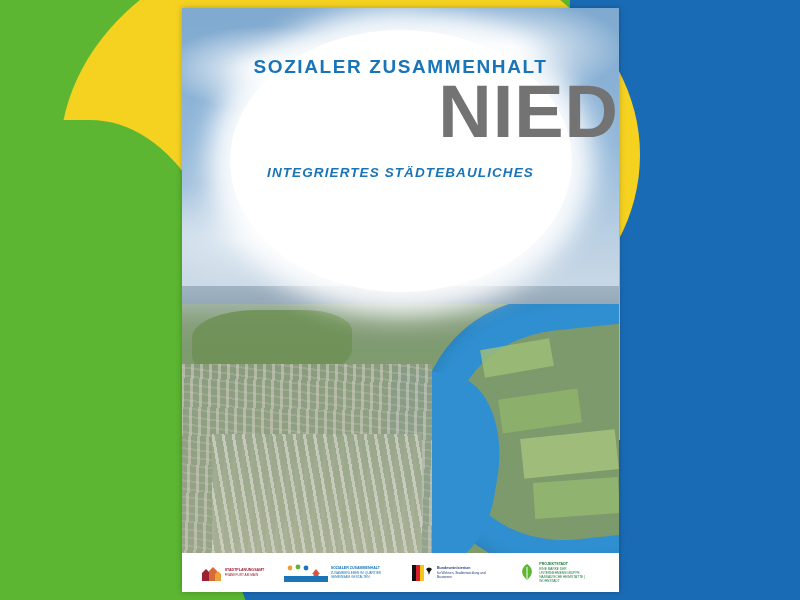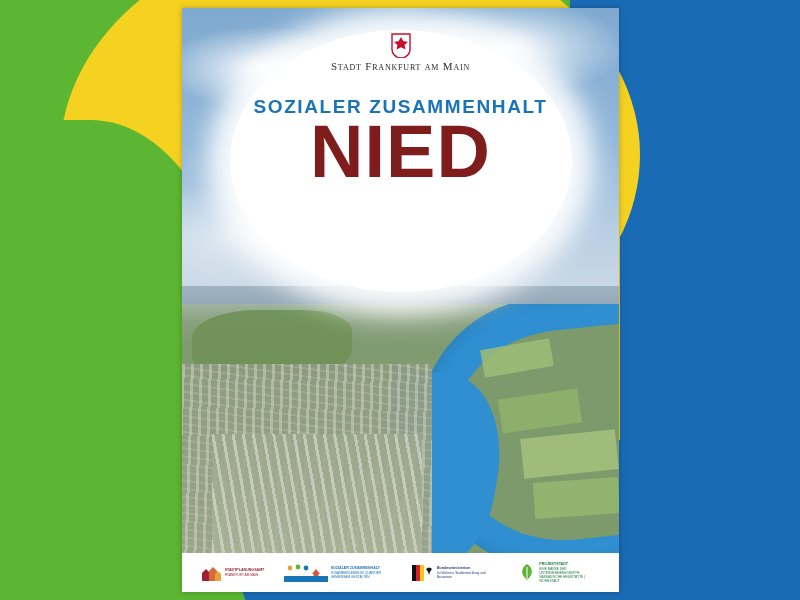--- a/index.html
+++ b/index.html
@@ -248,22 +248,23 @@
     font-size: 19px;
     font-weight: bold;
     letter-spacing: 1.6px;
     color: #1a74b8;
   }
   .maintitle {
     margin-top: -4px;
     font-size: 74px;
     font-weight: bold;
     letter-spacing: 1px;
-    color: #7f1d1d;
+    color: #737373;
     line-height: 1.02;
+    text-align: right;
   }
   .subtitle {
     margin-top: 14px;
     font-size: 13.5px;
     font-style: italic;
     font-weight: bold;
     letter-spacing: 1.1px;
     color: #1a74b8;
     line-height: 1.55;
   }
@@ -340,29 +341,23 @@
         <div class="urban2"></div>
         <div class="field" style="left:318px;top:90px;width:80px;height:34px;transform:rotate(-8deg);"></div>
         <div class="field" style="left:340px;top:130px;width:95px;height:40px;transform:rotate(-6deg);background:#a7c27c;"></div>
         <div class="field" style="left:352px;top:176px;width:85px;height:36px;transform:rotate(-4deg);background:#94b870;"></div>
         <div class="field" style="left:300px;top:40px;width:70px;height:28px;transform:rotate(-10deg);background:#9dbd77;"></div>
       </div>
 
       <div class="title-circle"></div>
 
       <div class="title-block">
-        <div class="crest-row">
-          <svg class="crest" viewBox="0 0 22 26">
-            <path d="M2 2 h18 v14 a9 9 0 0 1 -9 10 a9 9 0 0 1 -9 -10 z" fill="#ffffff" stroke="#c8102e" stroke-width="1.4"></path>
-            <path d="M11 5 l2.4 4.2 l4.6 .6 l-3.4 3.2 l.9 4.6 l-4.5 -2.3 l-4.5 2.3 l.9 -4.6 l-3.4 -3.2 l4.6 -.6 z" fill="#c8102e"></path>
-          </svg>
-          <div class="crest-text">Stadt Frankfurt am Main</div>
-        </div>
         <div class="kicker">SOZIALER ZUSAMMENHALT</div>
         <div class="maintitle">NIED</div>
+        <div class="subtitle">INTEGRIERTES STÄDTEBAULICHES</div>
       </div>
     </div>
 
     <div class="logo-strip">
 
       <div class="logo logo-1">
         <svg class="mark" width="22" height="20" viewBox="0 0 22 20">
           <path d="M2 18 L2 10 L6 6 L10 10 L10 18 Z" fill="#9b2235"></path>
           <path d="M9 18 L9 8 L13 4 L17 8 L17 18 Z" fill="#d86a3a"></path>
           <path d="M15 18 L15 11 L18 8 L21 11 L21 18 Z" fill="#e8a33d"></path>

